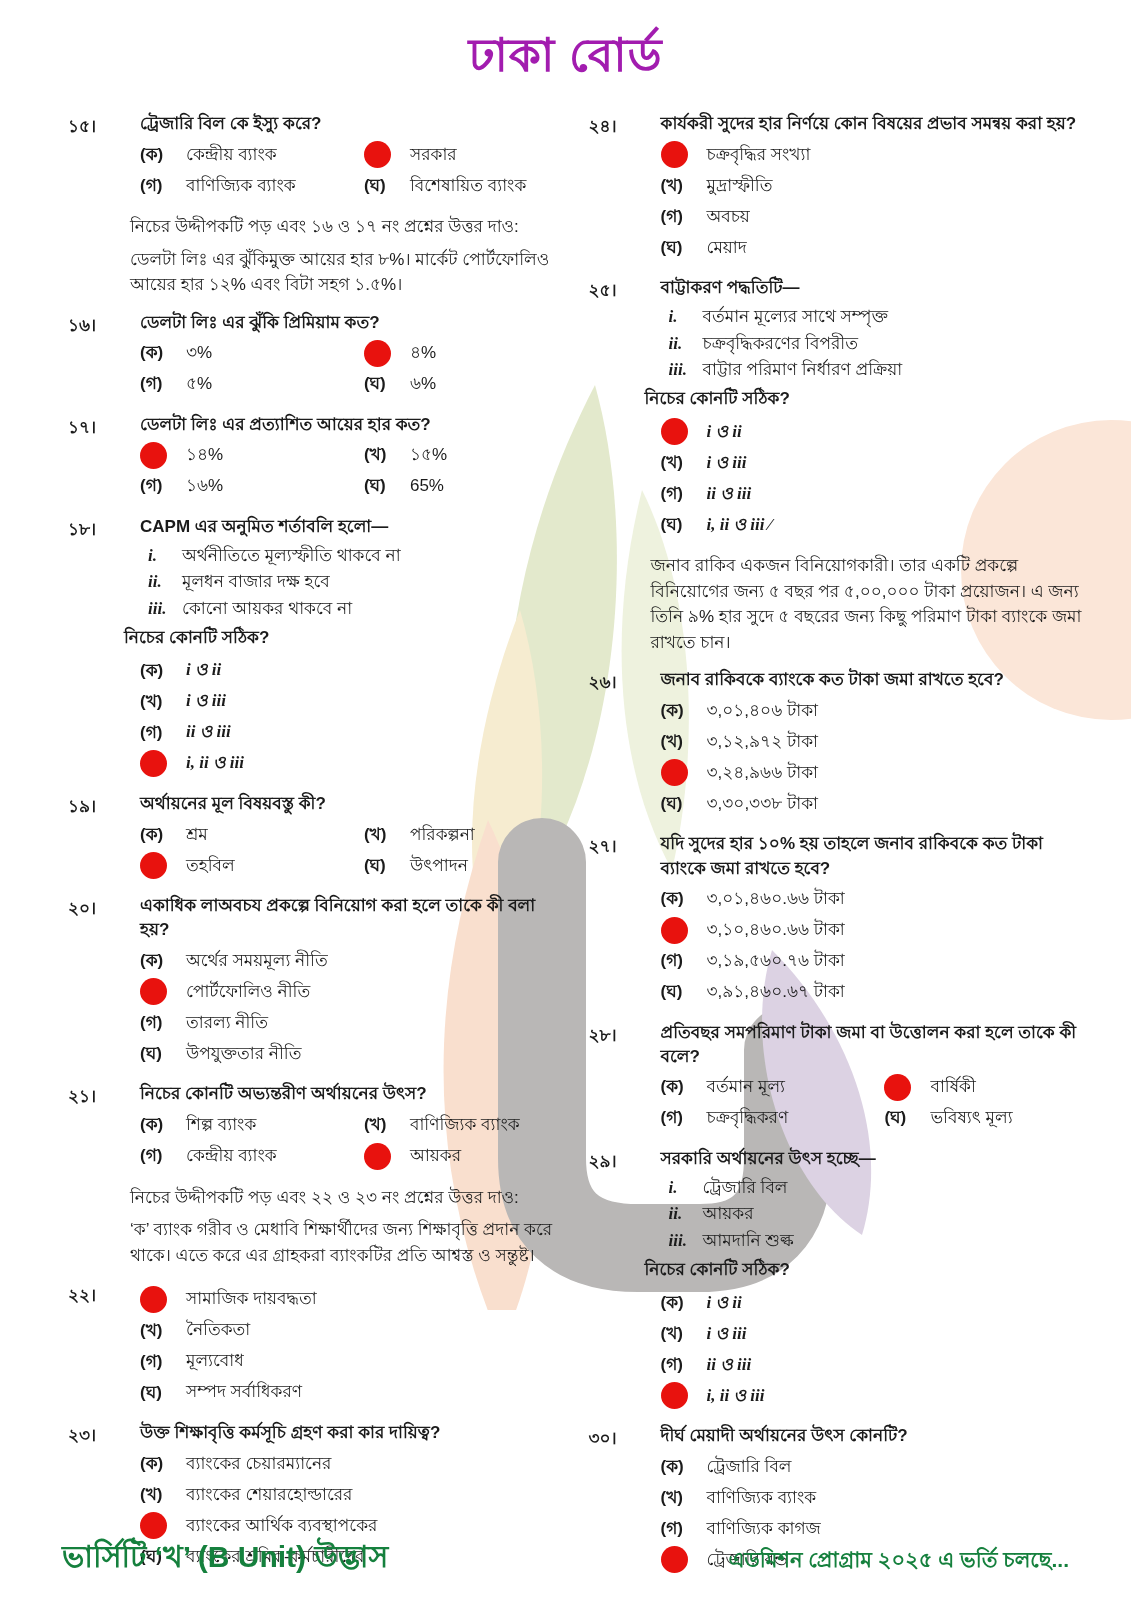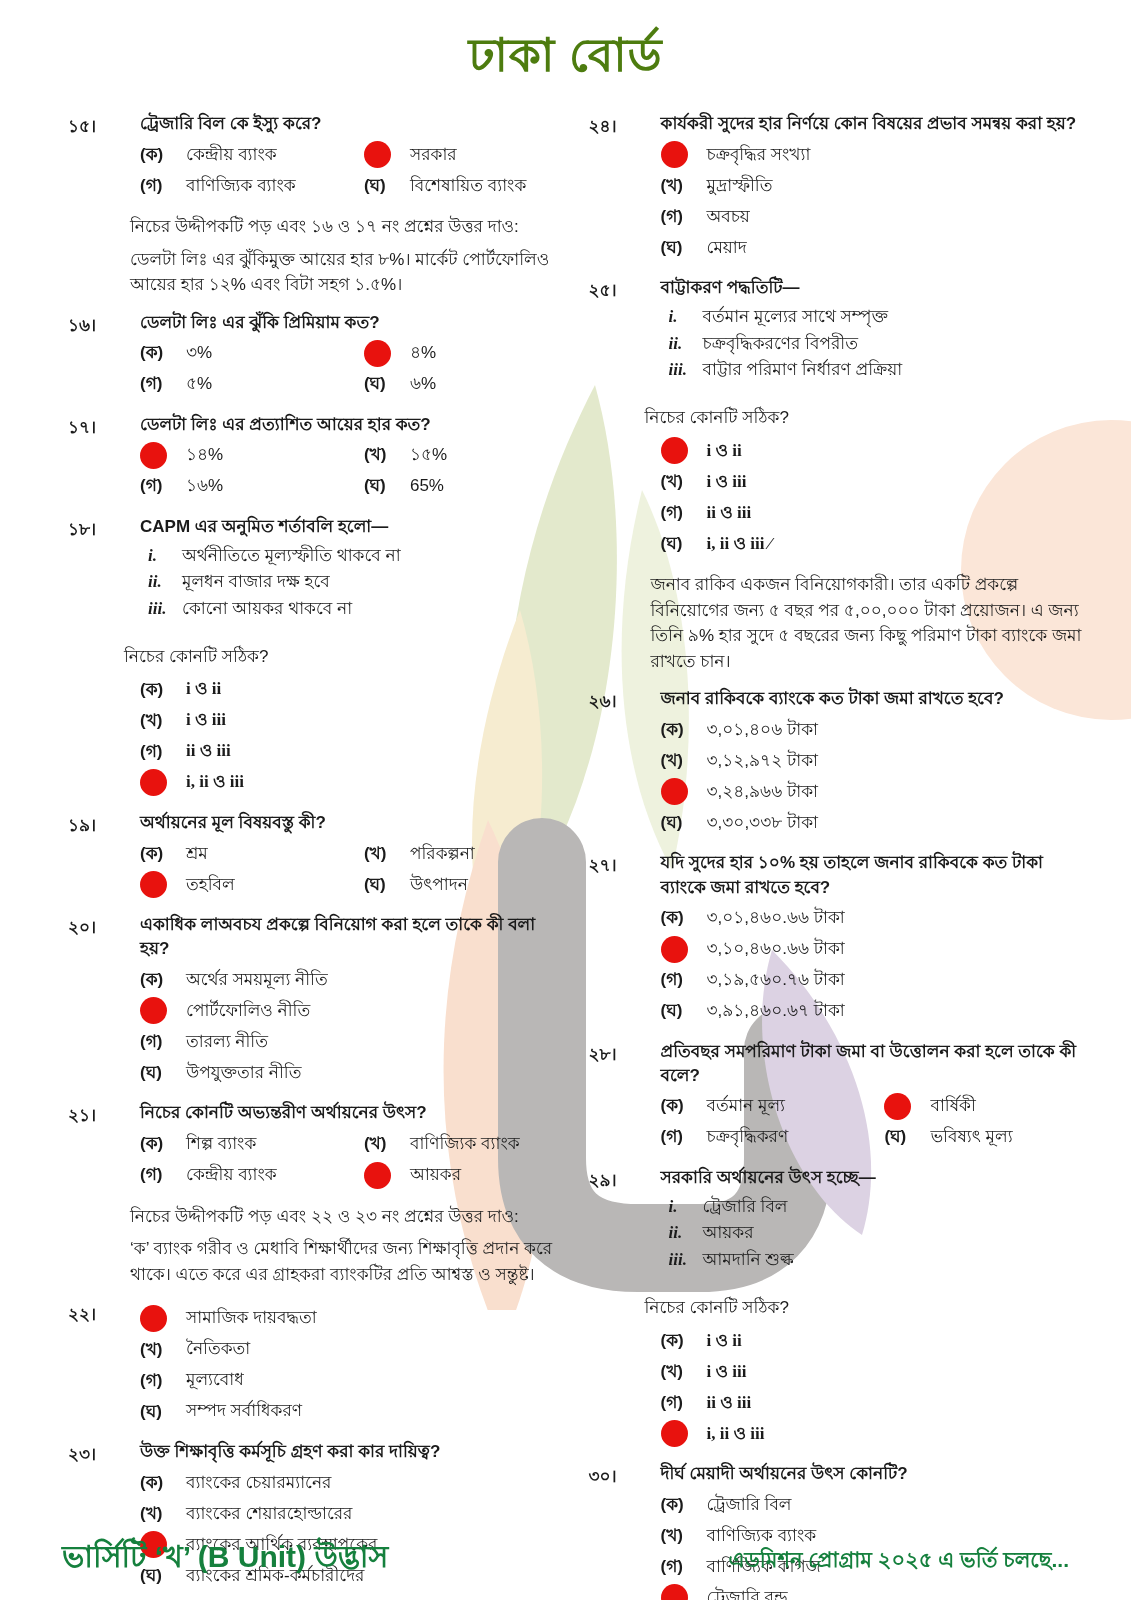--- a/index.html
+++ b/index.html
@@ -3,45 +3,45 @@
 <meta charset="utf-8">
 <style>
   html,body{margin:0;padding:0;}
   body{
     width:1131px;height:1600px;position:relative;overflow:hidden;
     background:#ffffff;color:#1b1b1b;
     font-family:"Liberation Sans","DejaVu Sans",sans-serif;
   }
   .page-title{
     position:relative;z-index:2;text-align:center;padding-top:20px;
-    font-size:46px;font-weight:bold;color:#4d7c0f;letter-spacing:1px;
+    font-size:46px;font-weight:bold;color:#a21caf;letter-spacing:1px;
   }
   .content{
     position:relative;z-index:2;display:flex;gap:26px;
     padding:16px 48px 0 68px;box-sizing:border-box;
   }
   .col{flex:1;display:flex;flex-direction:column;gap:13px;min-width:0;}
   .question{display:flex;gap:20px;font-size:17px;}
   .qnum{width:52px;flex:none;font-weight:600;padding-top:1px;}
   .qbody{flex:1;min-width:0;}
   .qtext{font-weight:600;line-height:1.42;}
   .roman-list{margin-top:4px;}
   .roman-row{display:flex;padding-left:8px;line-height:1.55;}
   .roman-num{width:34px;flex:none;font-style:italic;font-weight:600;
     font-family:"Liberation Serif","DejaVu Serif",serif;}
   .roman-text{font-weight:500;}
-  .subq{font-weight:400;margin-top:21px;margin-left:-16px;}
+  .subq{font-weight:700;margin-top:2px;margin-left:-16px;}
   .options{margin-top:3px;}
   .options.grid{display:grid;grid-template-columns:53% 47%;}
   .opt{display:flex;align-items:center;min-height:31px;}
   .okey{width:46px;flex:none;font-weight:600;}
   .dot-slot{width:46px;flex:none;display:flex;align-items:center;}
   .dot{width:27px;height:27px;border-radius:50%;background:#e8120e;}
   .olabel{font-weight:500;line-height:1.3;}
-  .olabel.it{font-weight:600;
+  .olabel.it{font-style:italic;font-weight:600;
     font-family:"Liberation Serif","DejaVu Serif",serif;}
   .passage{margin-left:62px;font-size:17px;line-height:1.5;font-weight:500;}
   .passage-line{margin:0;}
   .passage-line + .passage-line{margin-top:7px;}
   .page-footer{
     position:absolute;z-index:2;bottom:16px;left:0;right:0;
     display:flex;justify-content:space-between;align-items:baseline;
     padding:0 62px;box-sizing:border-box;color:#15803d;font-weight:bold;
   }
   .footer-left{font-size:30px;}

